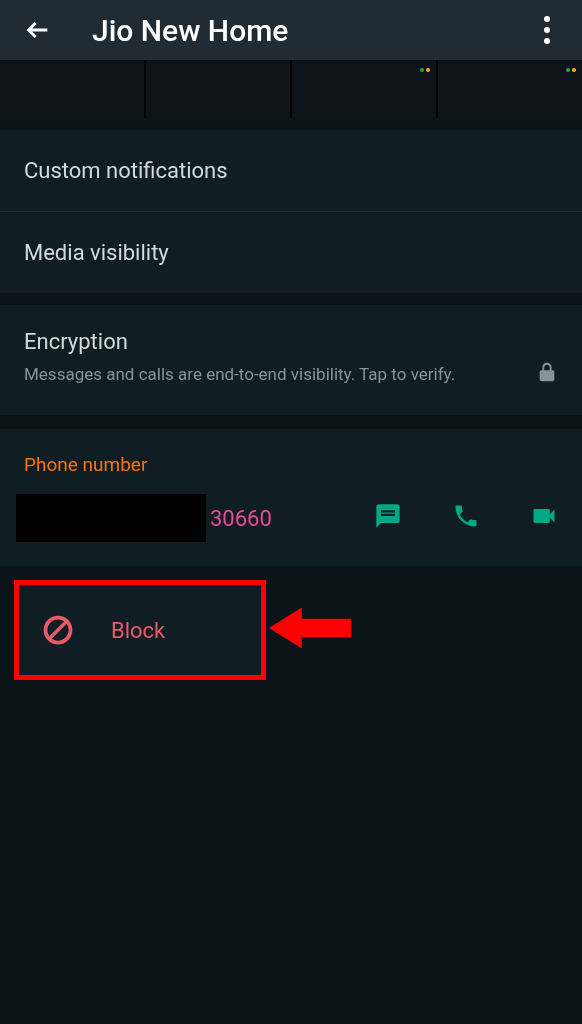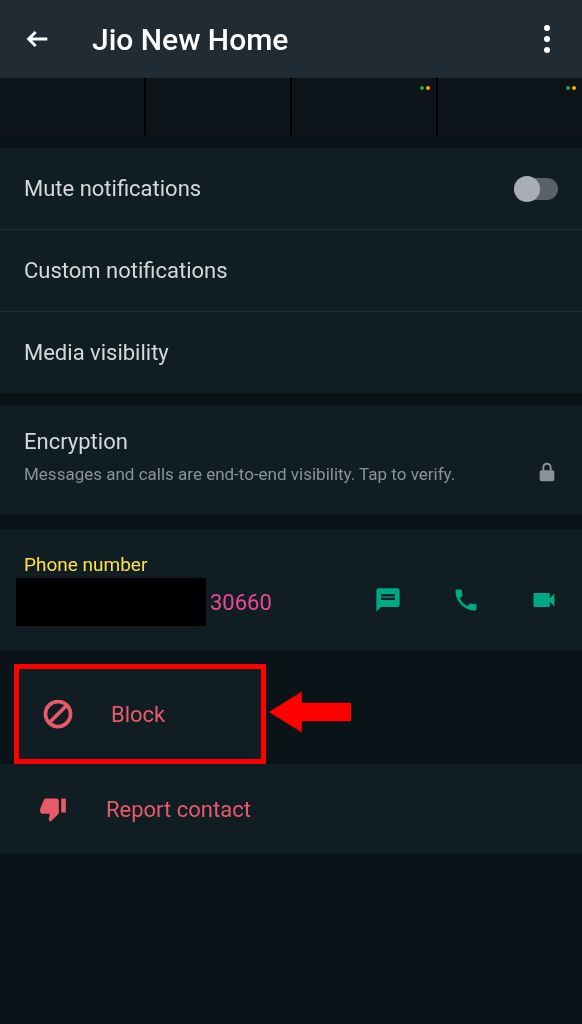--- a/index.html
+++ b/index.html
@@ -14,21 +14,21 @@
       font-family: -apple-system, BlinkMacSystemFont, "Segoe UI", Roboto, sans-serif;
       color: #e0e0e0;
       overflow: hidden;
       position: relative;
     }
     .header {
       display: flex;
       align-items: center;
       padding: 20px 24px;
       background: #212b33;
-      height: 78px;
+      height: 60px;
     }
     .back-arrow {
       width: 28px;
       height: 28px;
       margin-right: 40px;
     }
     .back-arrow svg {
       width: 100%;
       height: 100%;
       stroke: #fff;
@@ -132,22 +132,22 @@
       height: 26px;
       fill: #8a9399;
     }
     .phone-section {
       background: #101d23;
       margin-top: 14px;
       padding: 24px;
     }
     .phone-label {
       font-size: 19px;
-      color: #fde047;
-      margin-bottom: 2px;
+      color: #f97316;
+      margin-bottom: 18px;
     }
     .phone-row {
       display: flex;
       align-items: center;
     }
     .phone-number {
       font-size: 22px;
       color: #ec4899;
       flex: 1;
       display: flex;
@@ -270,24 +270,20 @@
   </div>
   <div class="thumb">
     <div class="dots-area">
         <span class="dot"></span>
         <span class="dot" style="background:#fa0"></span>
       </div>
   </div>
 </div>
 
 <div class="section">
-  <div class="row">
-    <div class="row-label">Mute notifications</div>
-    <div class="toggle"></div>
-  </div>
   <div class="row">
     <div class="row-label">Custom notifications</div>
   </div>
   <div class="row">
     <div class="row-label">Media visibility</div>
   </div>
 </div>
 
 <div class="section">
   <div class="encryption-row">
@@ -340,21 +336,13 @@
           </svg>
       </div>
       <div class="danger-label">Block</div>
     </div>
     <div class="arrow-indicator">
       <svg viewBox="0 0 80 50">
           <path d="M0 25 L32 5 L32 16 L80 16 L80 34 L32 34 L32 45 Z"></path>
         </svg>
     </div>
   </div>
-  <div class="danger-row">
-    <div class="danger-icon thumbdown-icon">
-      <svg viewBox="0 0 24 24">
-          <path d="M15 3H6c-.83 0-1.54.5-1.84 1.22l-3.02 7.05c-.09.23-.14.47-.14.73v2c0 1.1.9 2 2 2h6.31l-.95 4.57-.03.32c0 .41.17.79.44 1.06L9.83 23l6.59-6.59c.36-.36.58-.86.58-1.41V5c0-1.1-.9-2-2-2zm4 0v12h4V3h-4z"></path>
-        </svg>
-    </div>
-    <div class="danger-label">Report contact</div>
-  </div>
 </div>
 
 </body></html>

